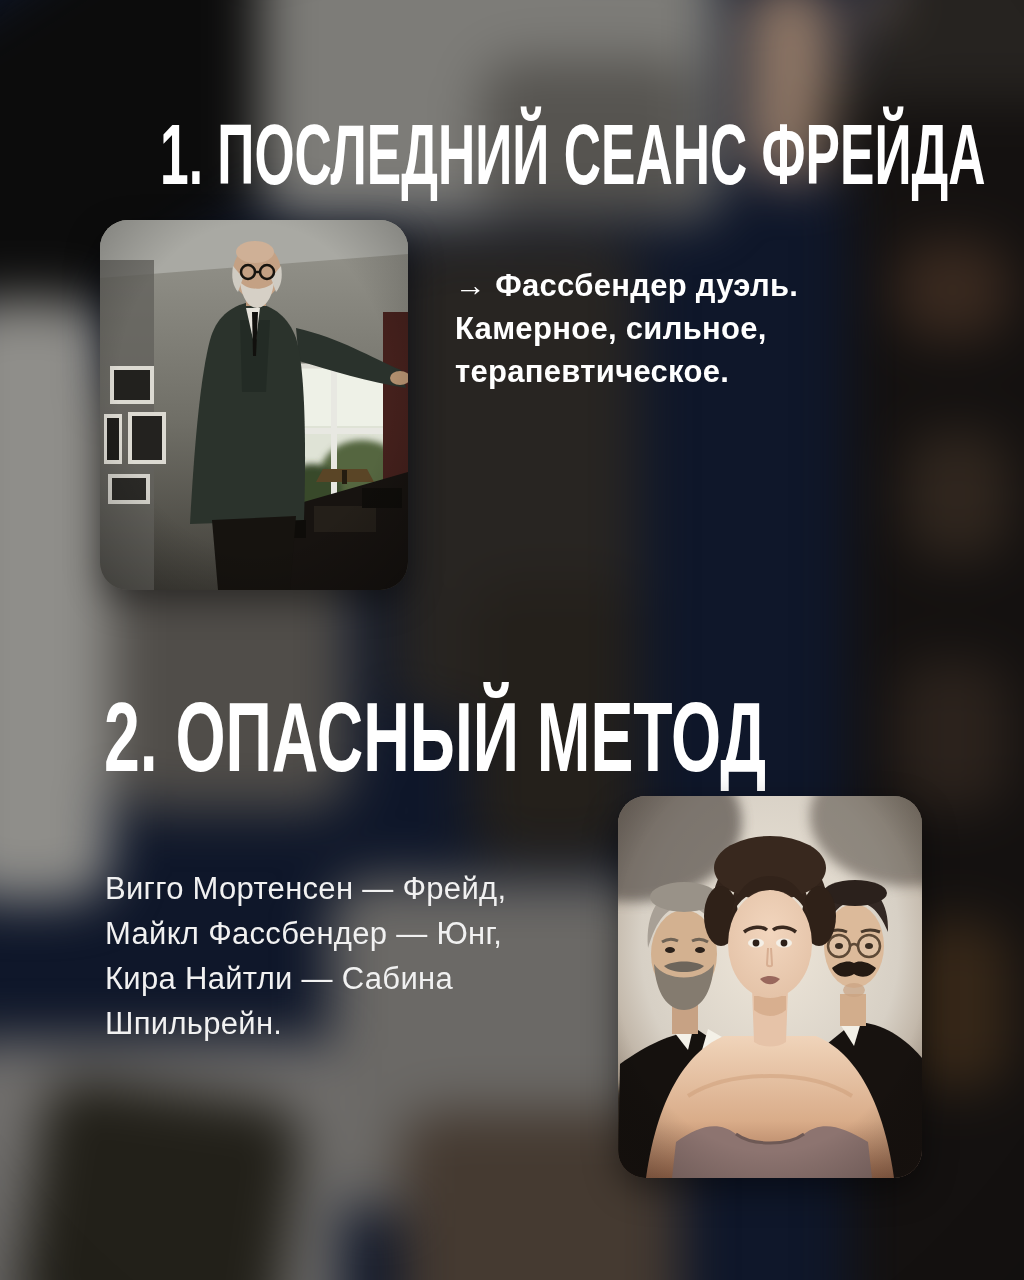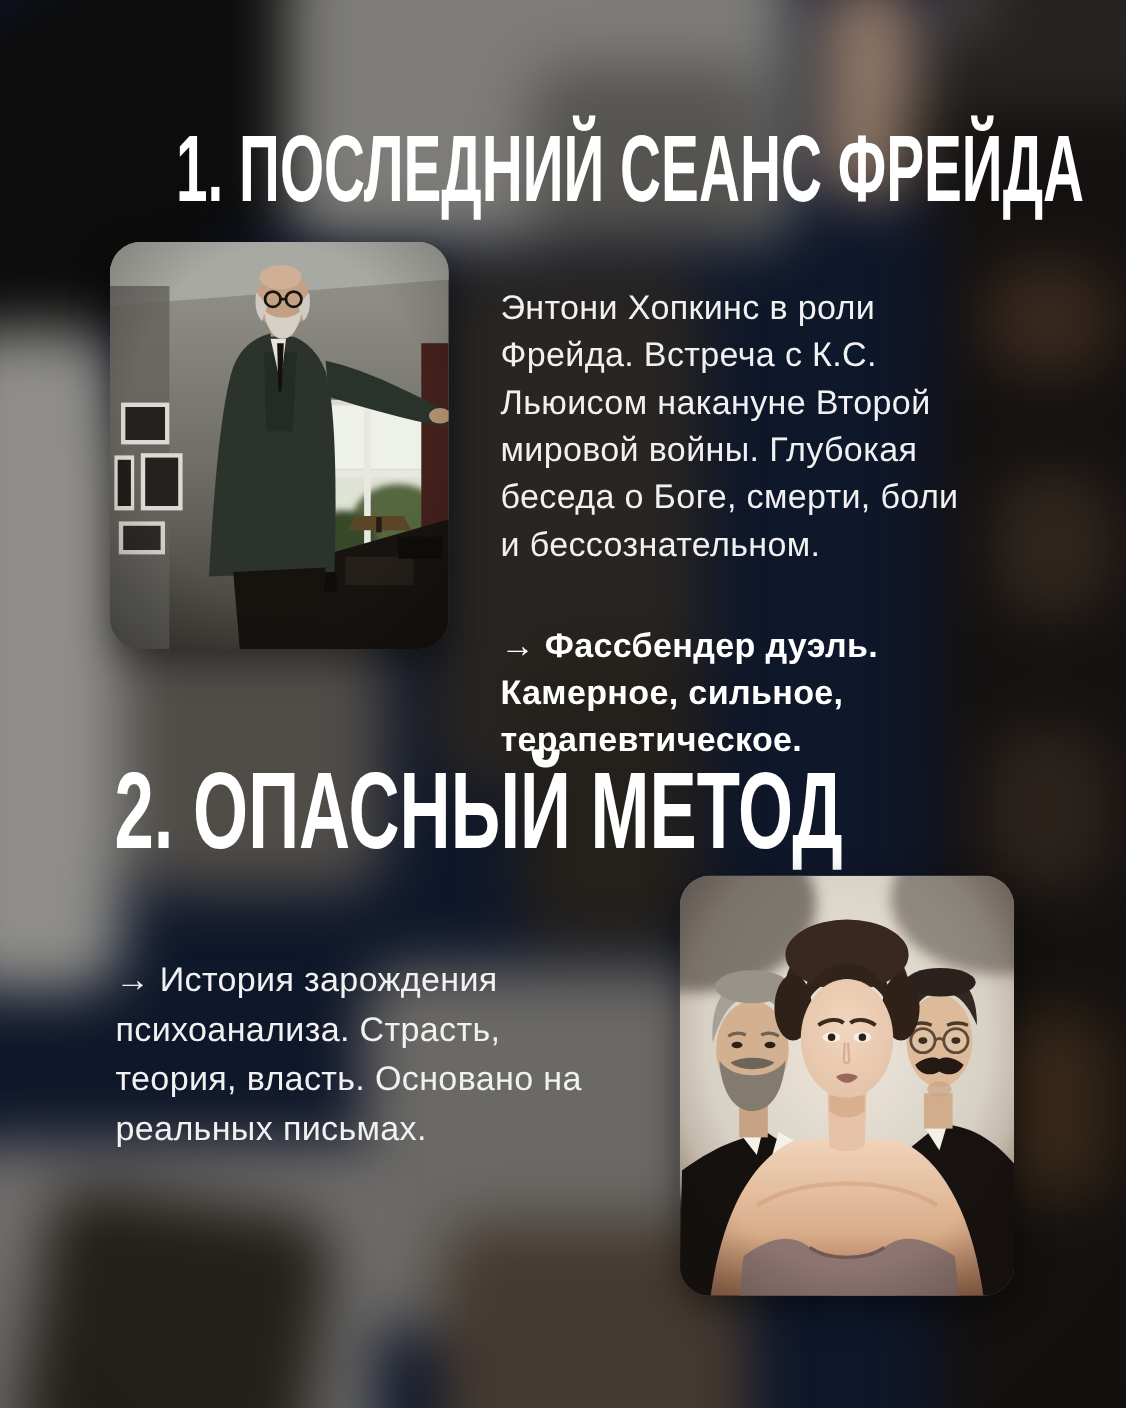--- a/index.html
+++ b/index.html
@@ -153,40 +153,34 @@
           <circle cx="148" cy="52" r="7"></circle>
             <circle cx="167" cy="52" r="7"></circle>
             <line x1="155" y1="52" x2="160" y2="52"></line>
         </g>
       </g>
       <rect width="308" height="370" fill="url(#p1vig)"></rect>
     </svg>
   </div>
 
   <div class="textblock tb1">
-    <p>Энтони Хопкинс в роли
-Фрейда. Встреча с К.С.
-Льюисом накануне Второй
-мировой войны. Глубокая
-беседа о Боге, смерти, боли
-и бессознательном.</p>
     <p class="hl">→ Фассбендер дуэль.
 Камерное, сильное,
 терапевтическое.</p>
   </div>
 
   <div class="heading h2">
     <span class="condense">2. ОПАСНЫЙ МЕТОД</span>
   </div>
 
   <div class="textblock tb2">
-    <p class="hl">→ История зарождения
-психоанализа. Страсть,
-теория, власть. Основано на
-реальных письмах.</p>
+    <p>Вигго Мортенсен — Фрейд,
+Майкл Фассбендер — Юнг,
+Кира Найтли — Сабина
+Шпильрейн.</p>
   </div>
 
   <div class="photo photo2">
     <svg viewBox="0 0 304 382" preserveAspectRatio="none">
       <defs>
         <radialGradient id="p2bg" cx=".5" cy=".38" r=".85">
           <stop offset="0" stop-color="#efe7da"></stop>
             <stop offset=".5" stop-color="#d7d0c5"></stop>
           <stop offset=".82" stop-color="#a2917f"></stop>
             <stop offset="1" stop-color="#5a4537"></stop>

